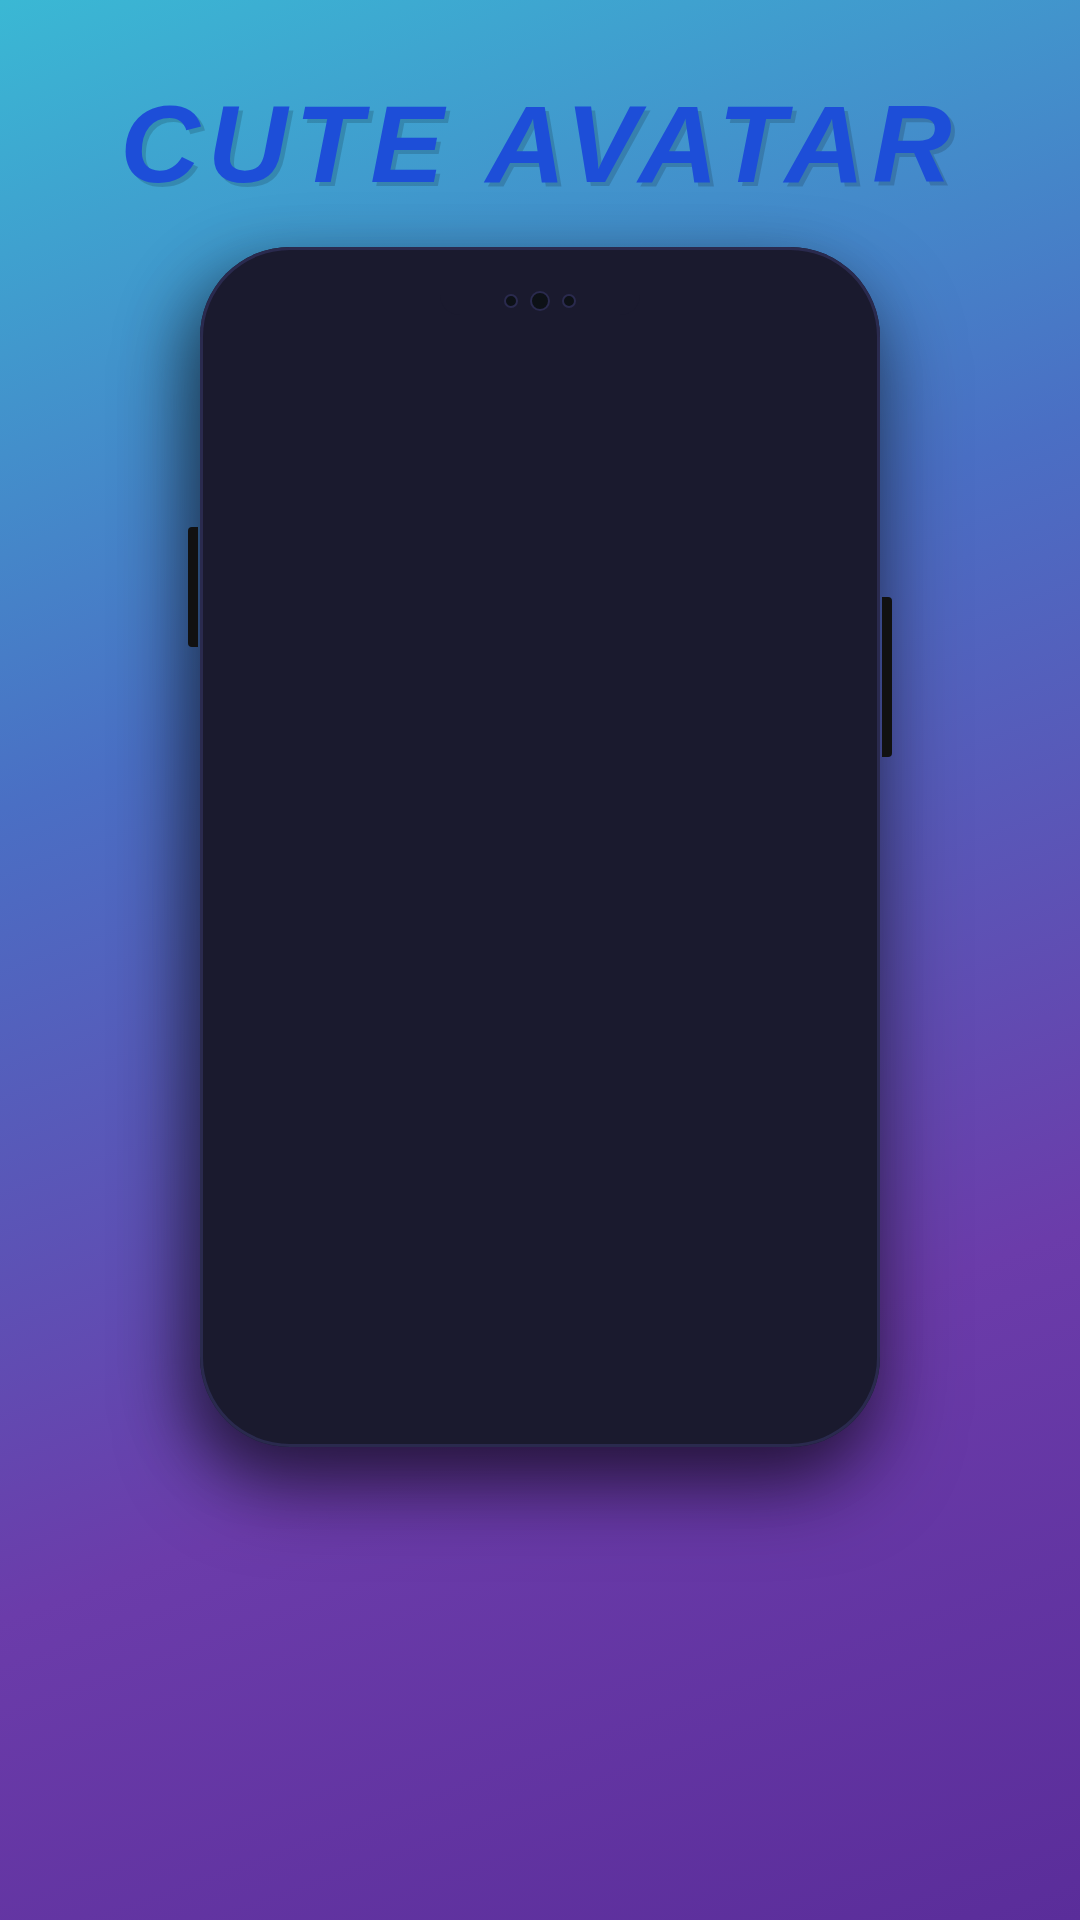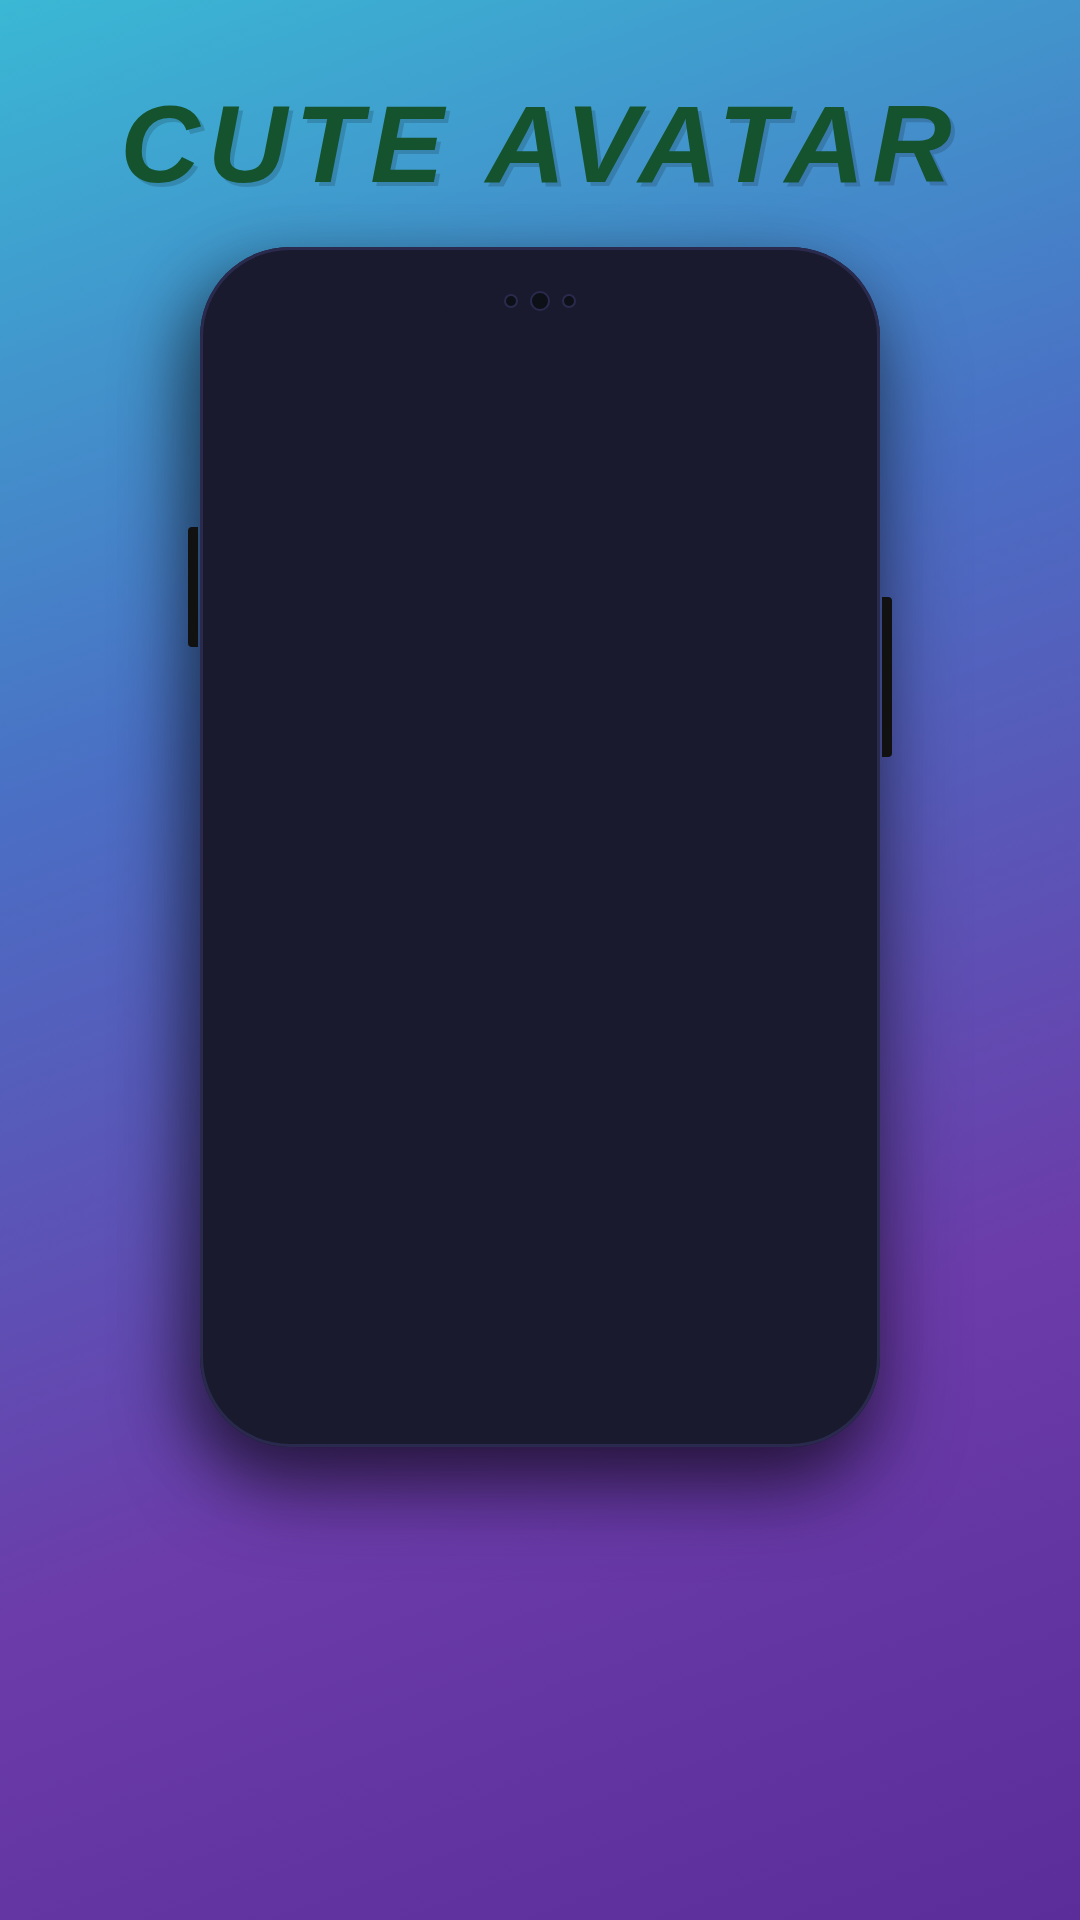--- a/index.html
+++ b/index.html
@@ -12,21 +12,21 @@
       overflow: hidden;
       display: flex;
       flex-direction: column;
       align-items: center;
     }
 
     .title {
       margin-top: 80px;
       font-size: 110px;
       font-weight: 900;
-      color: #14532d;
+      color: #1d4ed8;
       letter-spacing: 8px;
       text-transform: uppercase;
       font-style: italic;
       text-shadow: 4px 4px 0 rgba(0,0,0,0.15);
     }
 
     .phone-wrapper {
       position: relative;
       margin-top: 40px;
       width: 680px;

